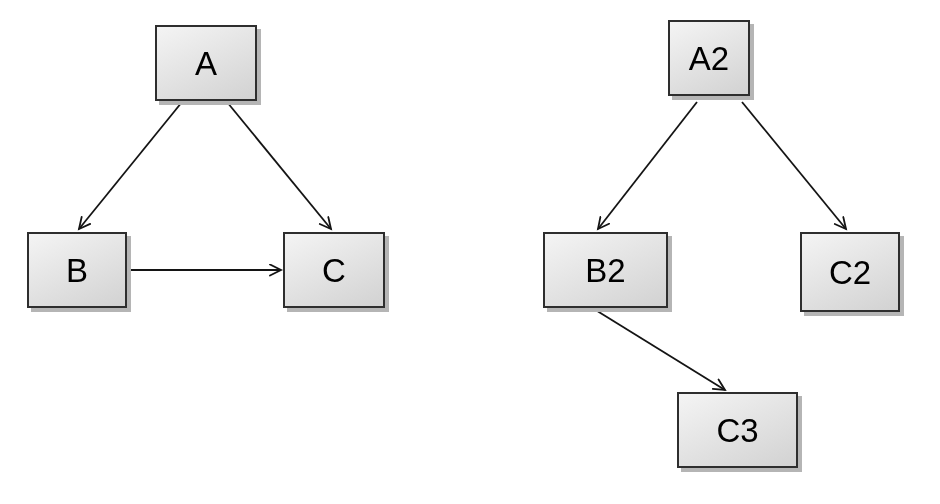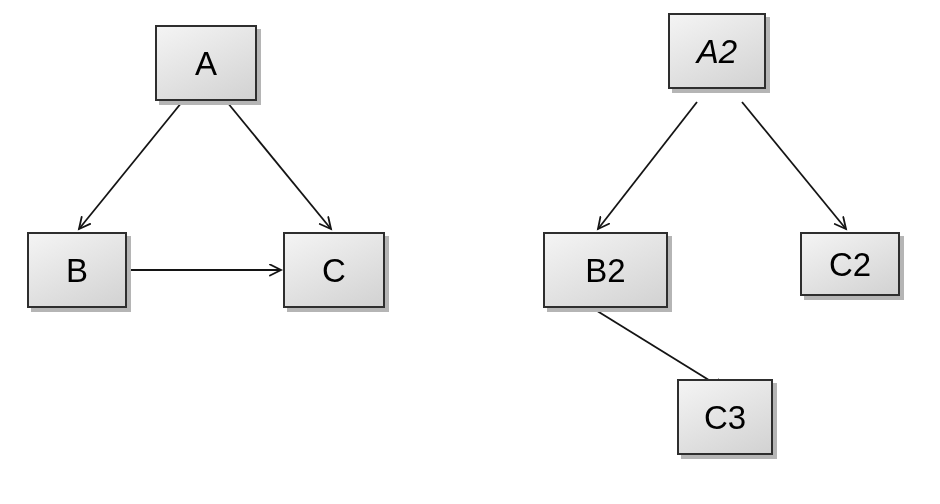--- a/index.html
+++ b/index.html
@@ -74,25 +74,25 @@
 
 <div class="node" style="left: 155px; top: 25px; width: 102px; height: 76px;">
       <span>A</span>
     </div>
     <div class="node" style="left: 27px; top: 232px; width: 100px; height: 76px;">
       <span>B</span>
     </div>
     <div class="node" style="left: 283px; top: 232px; width: 102px; height: 76px;">
       <span>C</span>
     </div>
-    <div class="node" style="left: 668px; top: 13px; width: 98px; height: 76px; font-style: italic;">
+    <div class="node" style="left: 668px; top: 20px; width: 82px; height: 76px;">
       <span>A2</span>
     </div>
     <div class="node" style="left: 543px; top: 232px; width: 125px; height: 76px;">
       <span>B2</span>
     </div>
-    <div class="node" style="left: 800px; top: 232px; width: 100px; height: 64px;">
+    <div class="node" style="left: 800px; top: 232px; width: 100px; height: 80px;">
       <span>C2</span>
     </div>
-    <div class="node" style="left: 677px; top: 379px; width: 96px; height: 76px;">
+    <div class="node" style="left: 677px; top: 392px; width: 121px; height: 76px;">
       <span>C3</span>
     </div>
   </div>
 
 </body></html>

